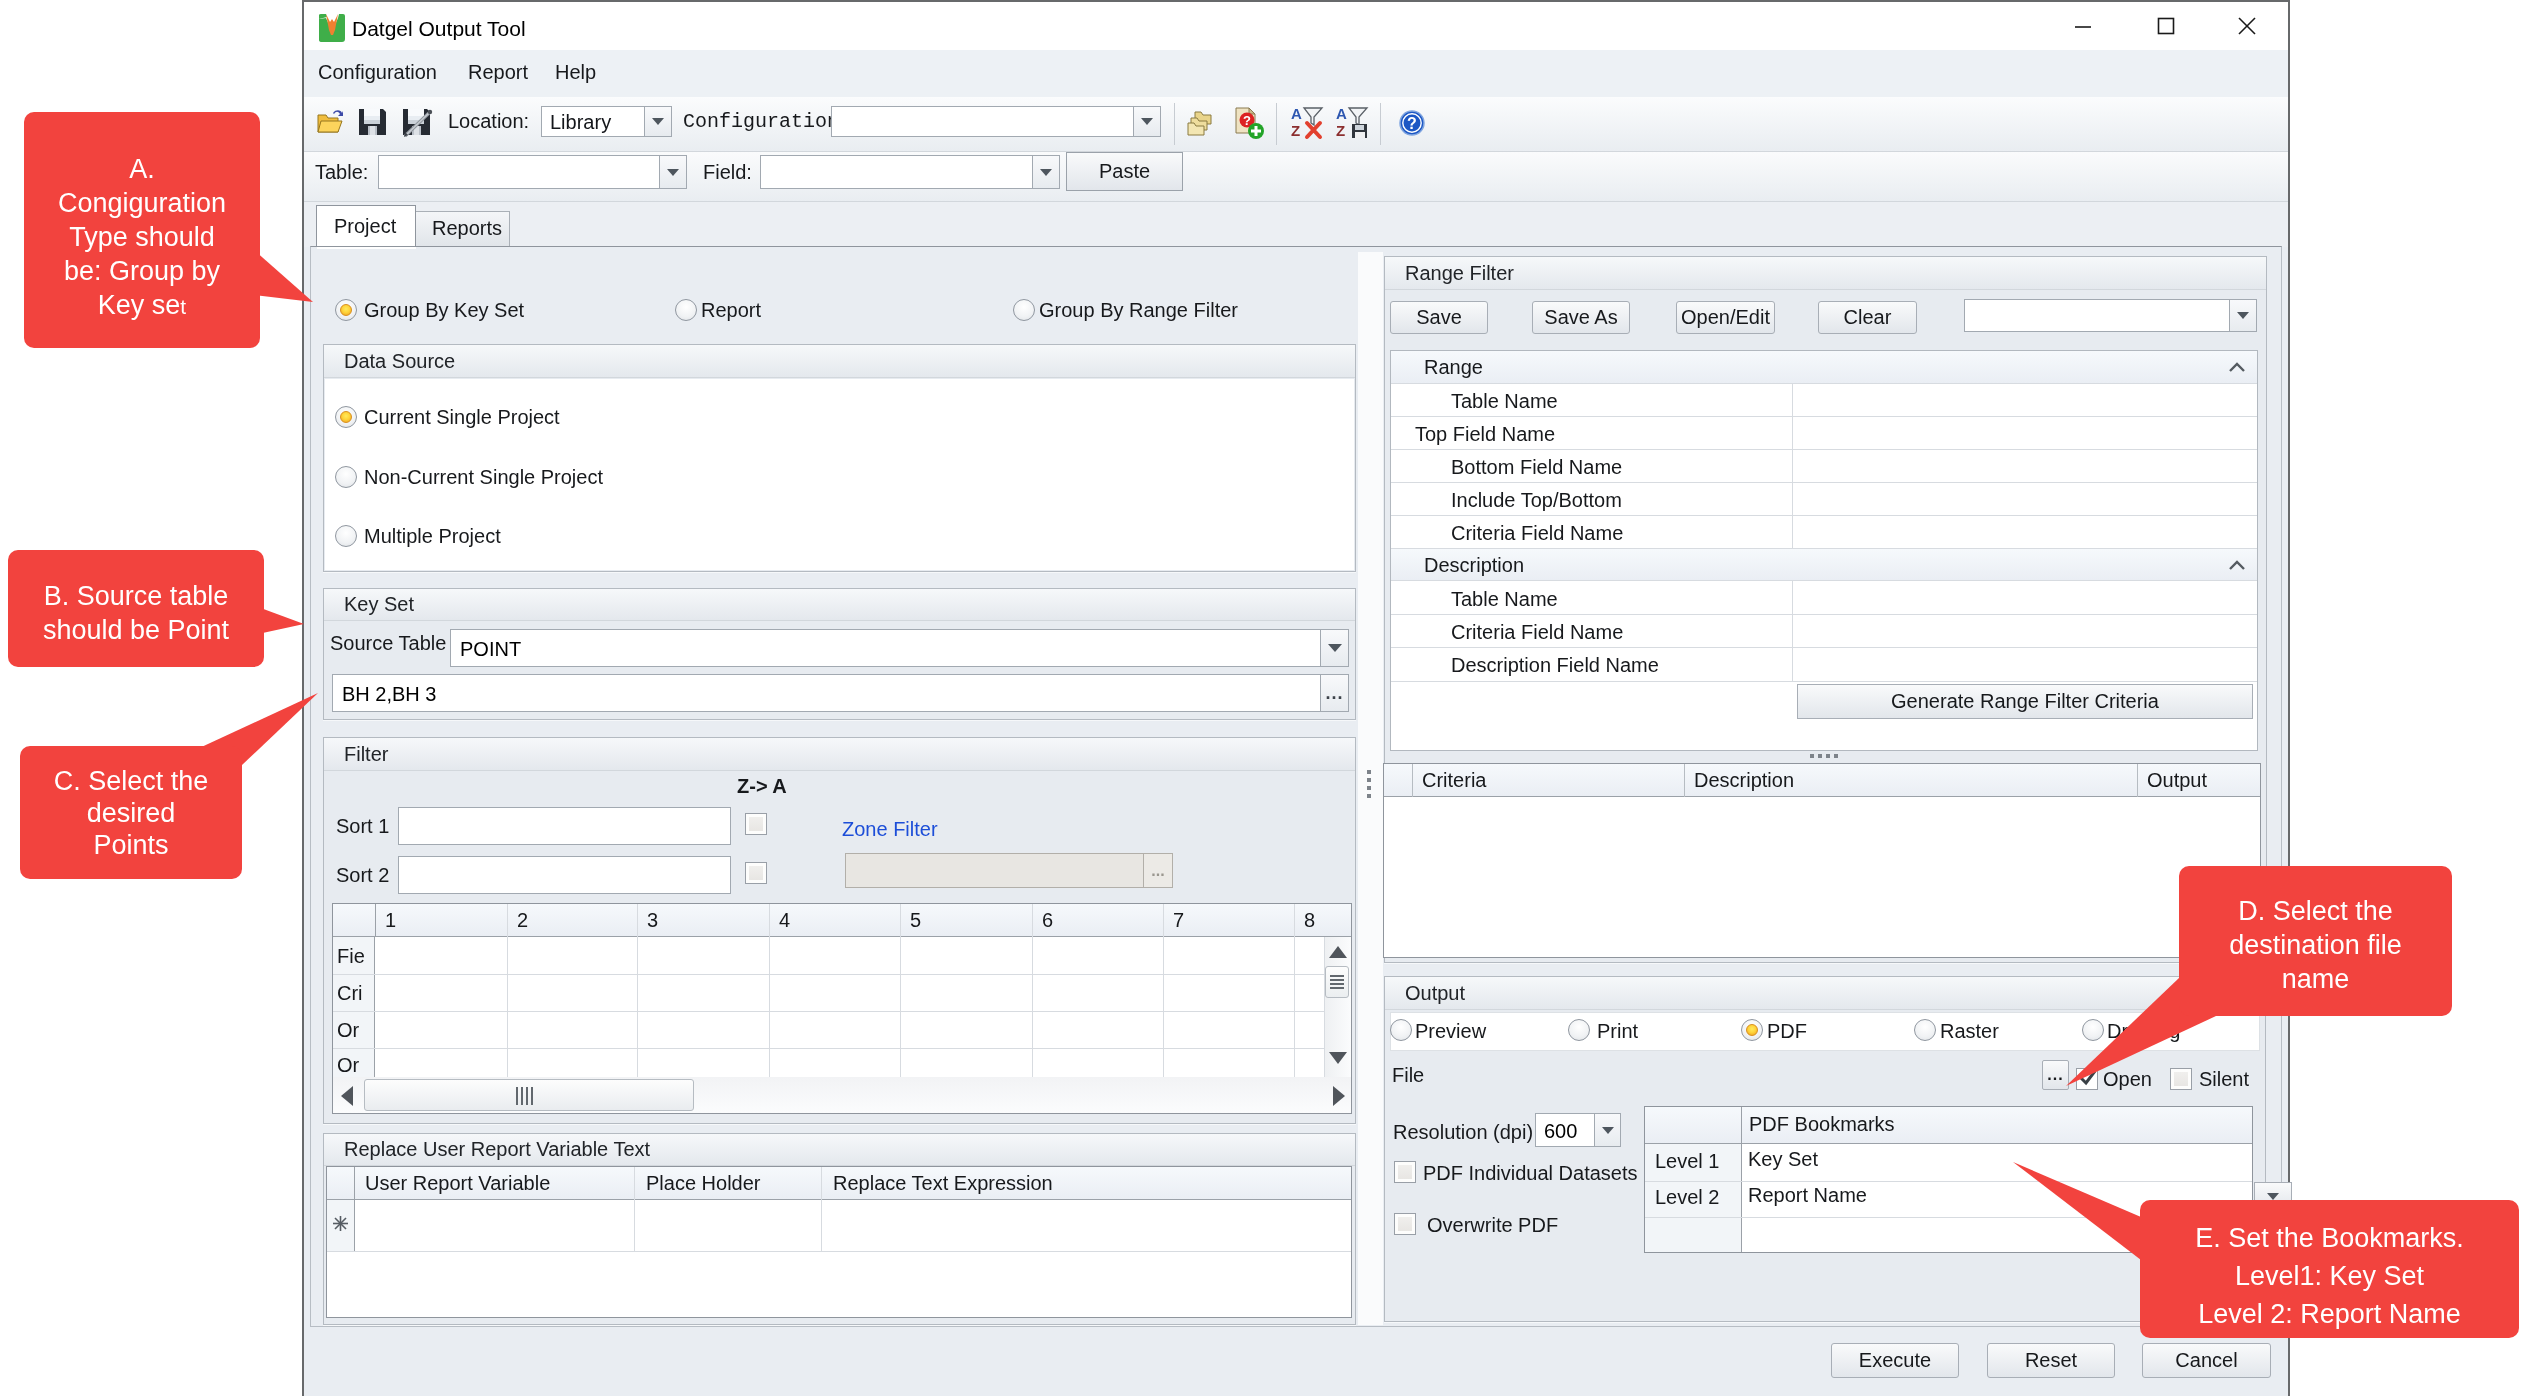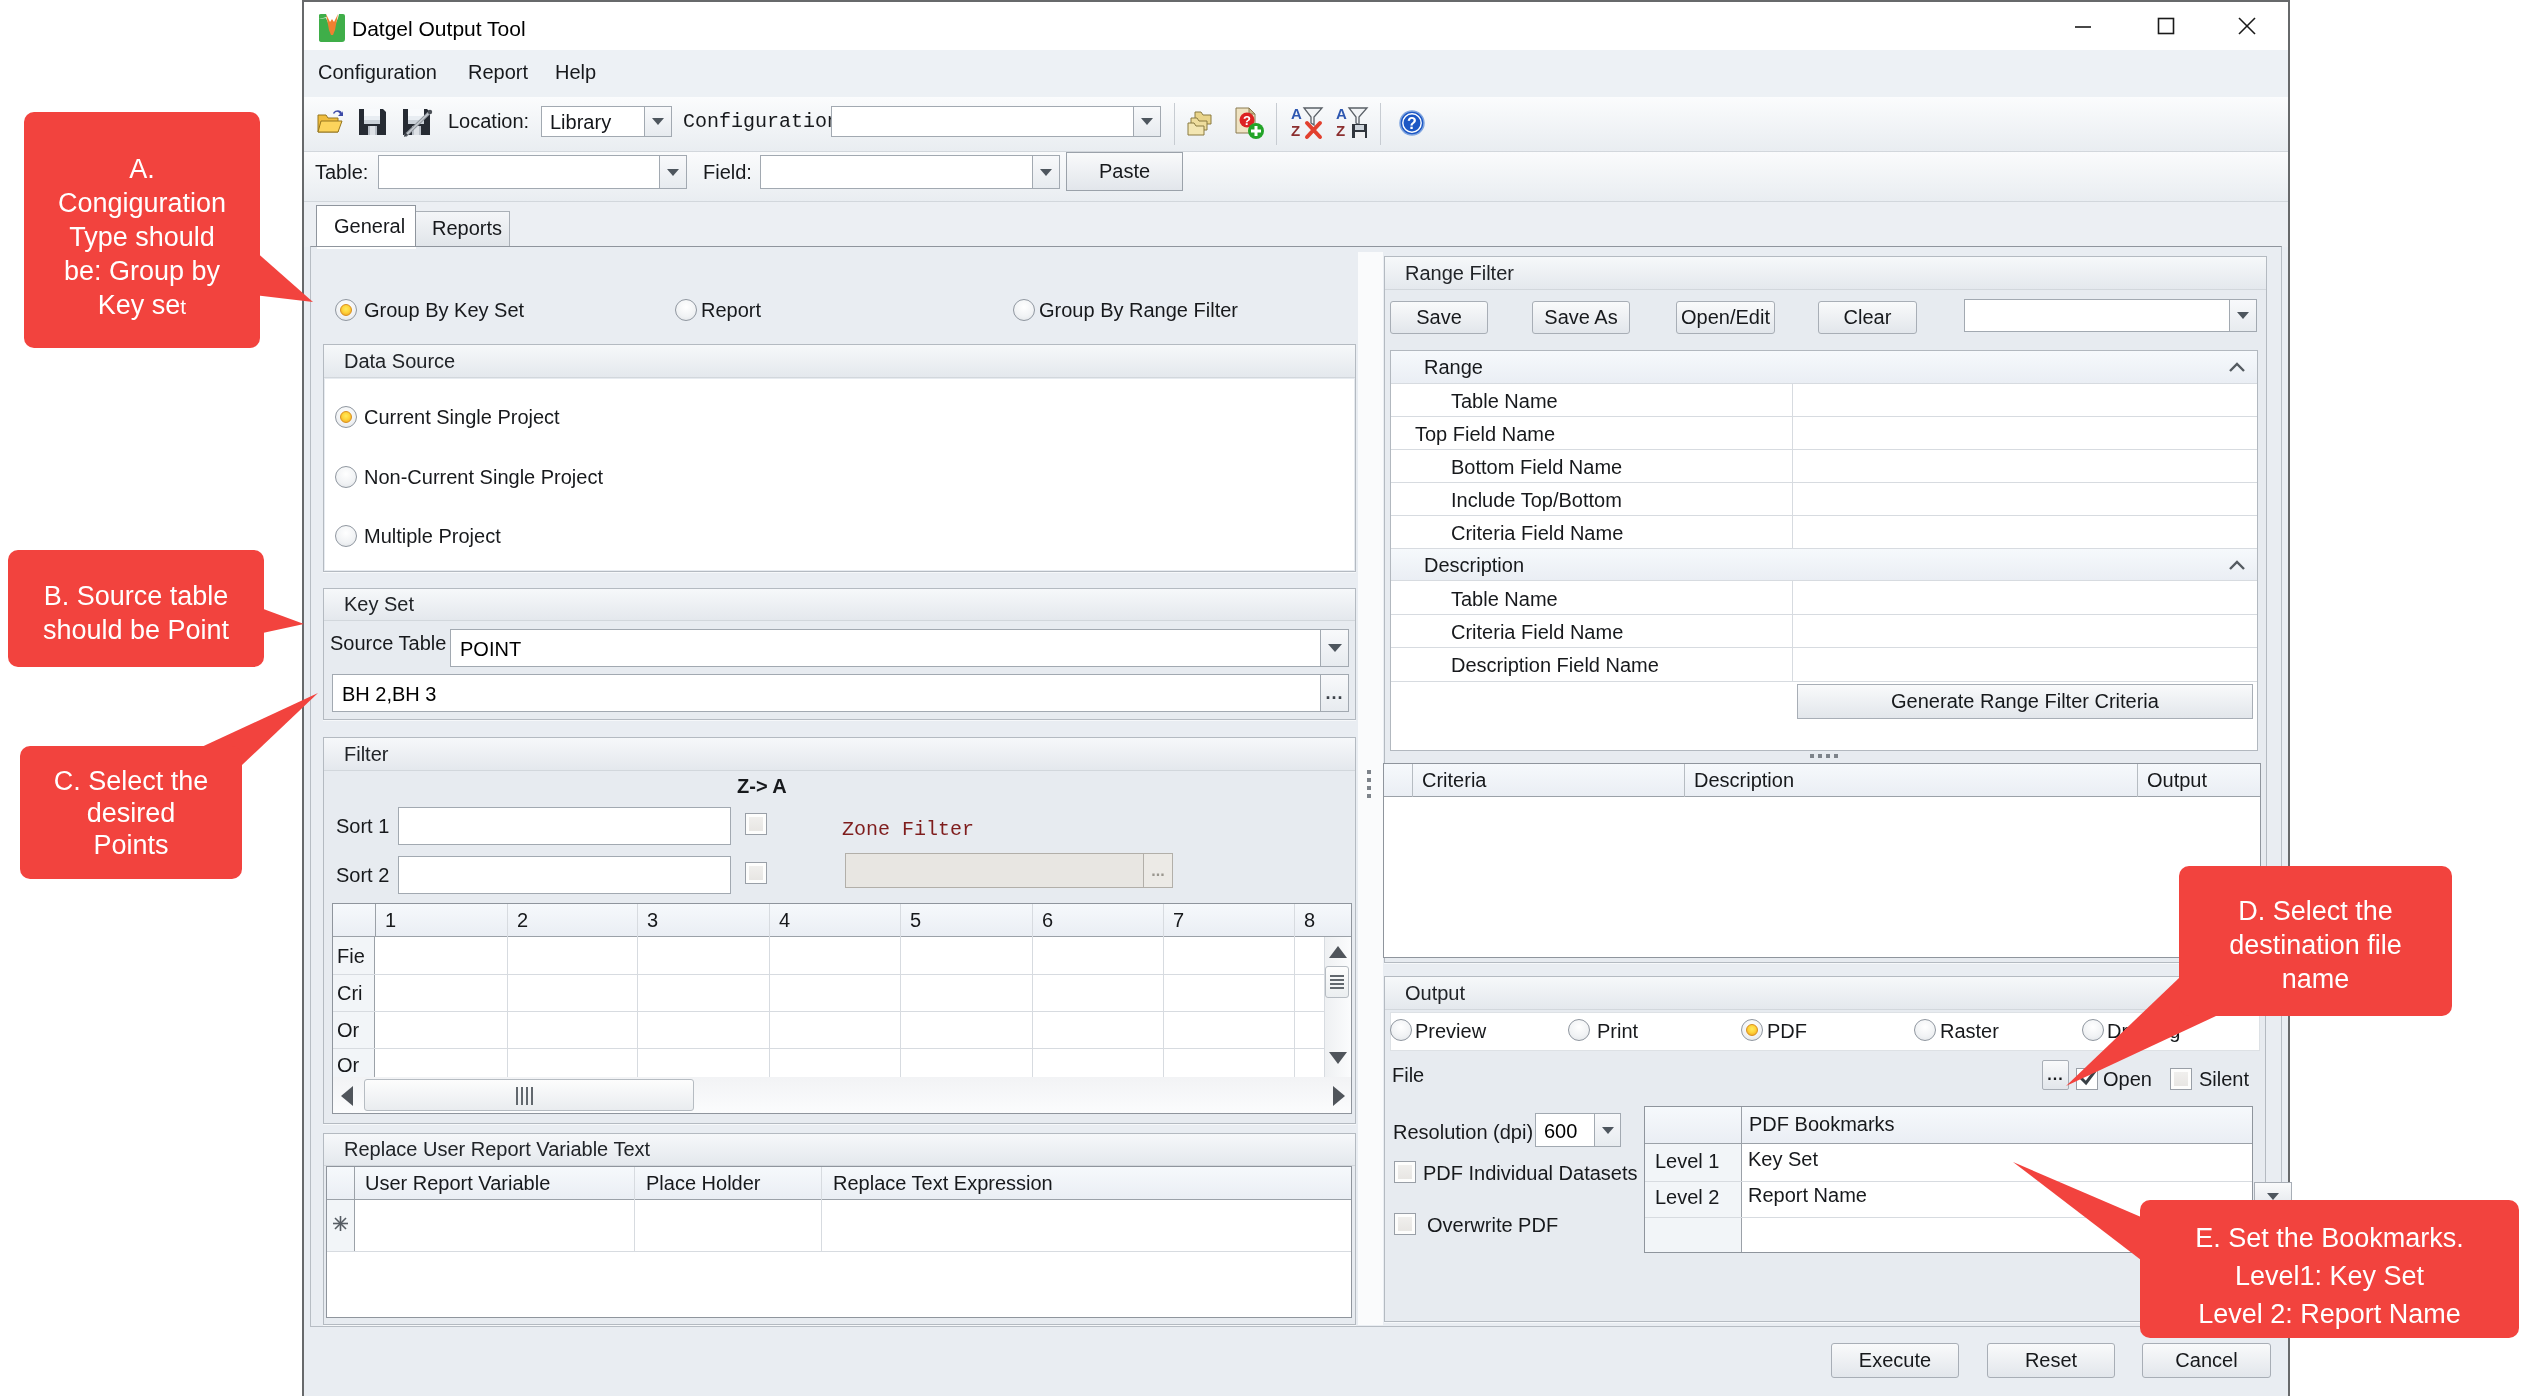--- a/index.html
+++ b/index.html
@@ -168,21 +168,21 @@
     <div class="abs ed-btn" style="right:0; top:0; width:27px; height:32px;">
         <span class="arrow-dn" style="border-left-width:6px;border-right-width:6px;border-top-width:7px;"></span>
       </div>
   </div>
   <div class="abs btn" style="left:1066px; top:152px; width:117px; height:39px; border-radius:0; border-color:#9ba2aa;">Paste</div>
 
   <div class="abs" style="left:304px; top:202px; width:1984px; height:45px; background:#eceff3;"></div>
   <div class="abs" style="left:415px; top:211px; width:95px; height:36px; background:linear-gradient(#f4f6f8,#e0e4e9); border:1px solid #aab0b7; border-bottom:none;"></div>
   <div class="abs lbl" style="left:432px; top:217px; font-size:20px;">Reports</div>
   <div class="abs" style="left:316px; top:205px; width:100px; height:42px; background:#fff; border:1px solid #8f959d; border-bottom:none;"></div>
-  <div class="abs lbl" style="left:334px; top:215px; font-size:20px;">General</div>
+  <div class="abs lbl" style="left:334px; top:215px; font-size:20px;">Project</div>
 
   <div class="abs" style="left:310px; top:246px; width:1972px; height:1081px; background:#e9edf2; border:1px solid #b7bdc4; border-top:1px solid #8f959d;"></div>
   <div class="abs" style="left:317px; top:247px; width:99px; height:2px; background:#ffffff;"></div>
 
   <div class="abs radio" style="left:335px; top:299px;">
       <span class="dot"></span>
     </div>
   <div class="abs lbl" style="left:364px; top:299px;">Group By Key Set</div>
   <div class="abs radio" style="left:675px; top:299px;"></div>
   <div class="abs lbl" style="left:701px; top:299px;">Report</div>
@@ -219,21 +219,21 @@
       </div>
   </div>
 
   <div class="abs grp" style="left:323px; top:737px; width:1033px; height:387px;">
     <div class="grph" style="height:33px;">Filter</div>
   </div>
   <div class="abs lbl" style="left:737px; top:775px; font-weight:bold; font-size:20px;">Z-&gt; A</div>
   <div class="abs lbl" style="left:336px; top:815px;">Sort 1</div>
   <div class="abs fld" style="left:398px; top:807px; width:333px; height:38px;"></div>
   <div class="abs chk" style="left:745px; top:813px;"></div>
-  <div class="abs lbl" style="left:842px; top:818px; color:#7f1d1d;font-family:Liberation Mono, monospace;">Zone Filter</div>
+  <div class="abs lbl" style="left:842px; top:818px; color:#1d4ed8;">Zone Filter</div>
   <div class="abs lbl" style="left:336px; top:864px;">Sort 2</div>
   <div class="abs fld" style="left:398px; top:856px; width:333px; height:38px;"></div>
   <div class="abs chk" style="left:745px; top:862px;"></div>
   <div class="abs" style="left:845px; top:853px; width:328px; height:35px; background:#e8e6e2; border:1px solid #b2afa9;">
     <div class="abs" style="right:0; top:0; width:29px; height:33px; border-left:1px solid #b2afa9; background:#eceae6; display:flex; align-items:center; justify-content:center; color:#9a978f; font-size:16px;">
         <b>...</b>
       </div>
   </div>
 
   <div class="abs" style="left:332px; top:903px; width:1020px; height:211px; border:1px solid #8f959d; background:#fff;"></div>

